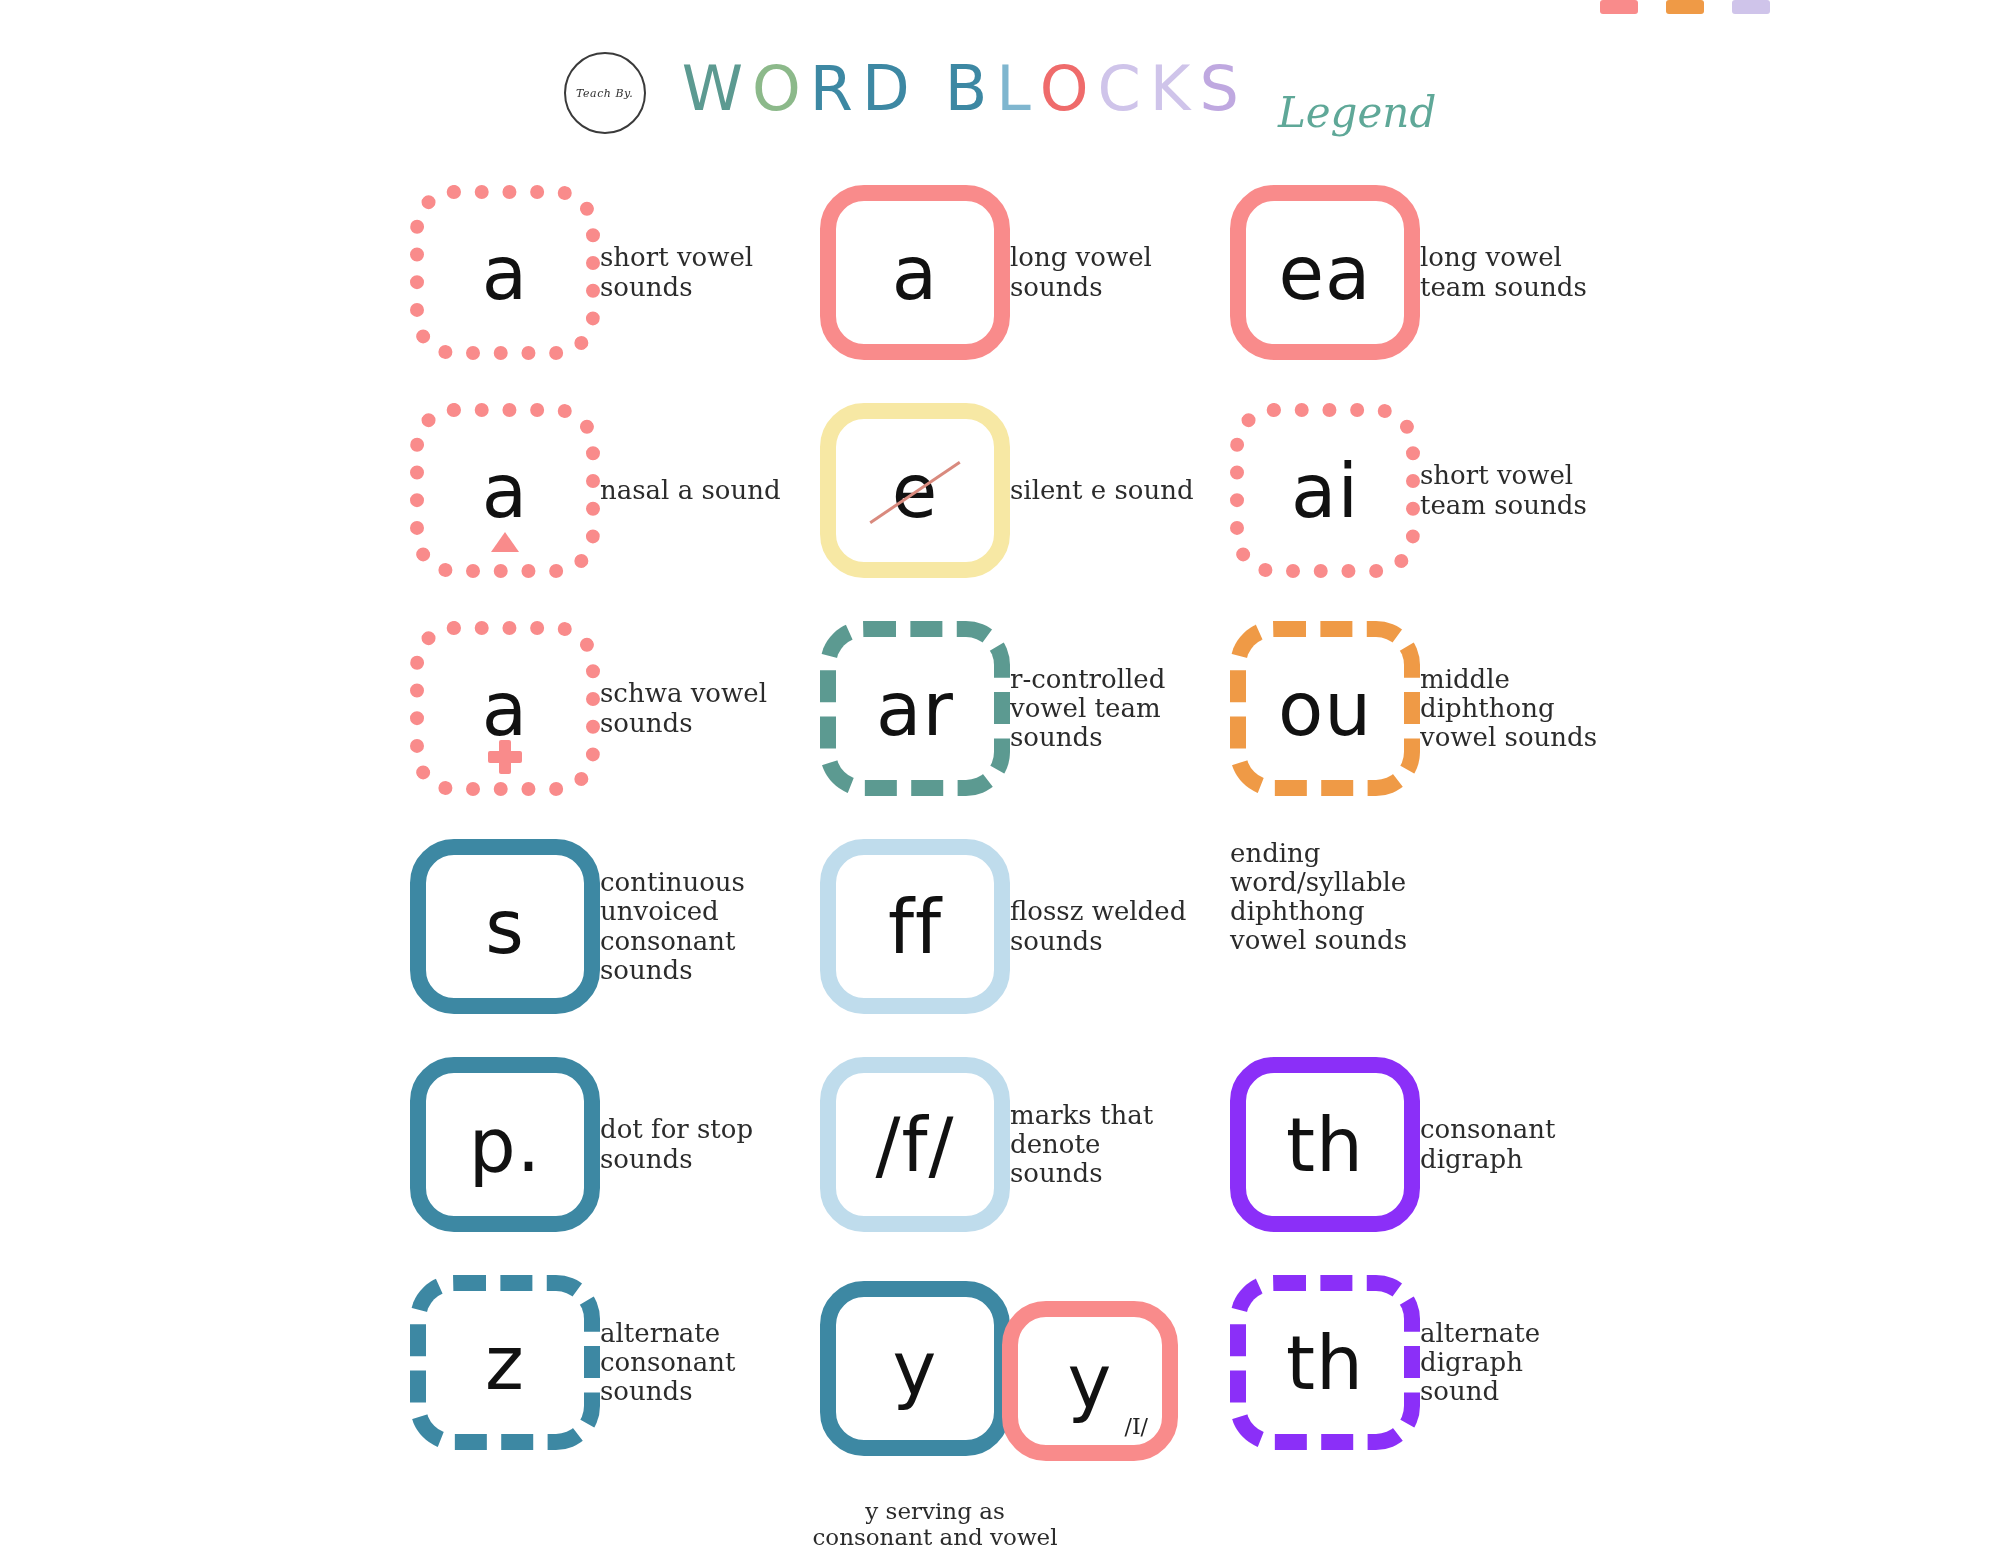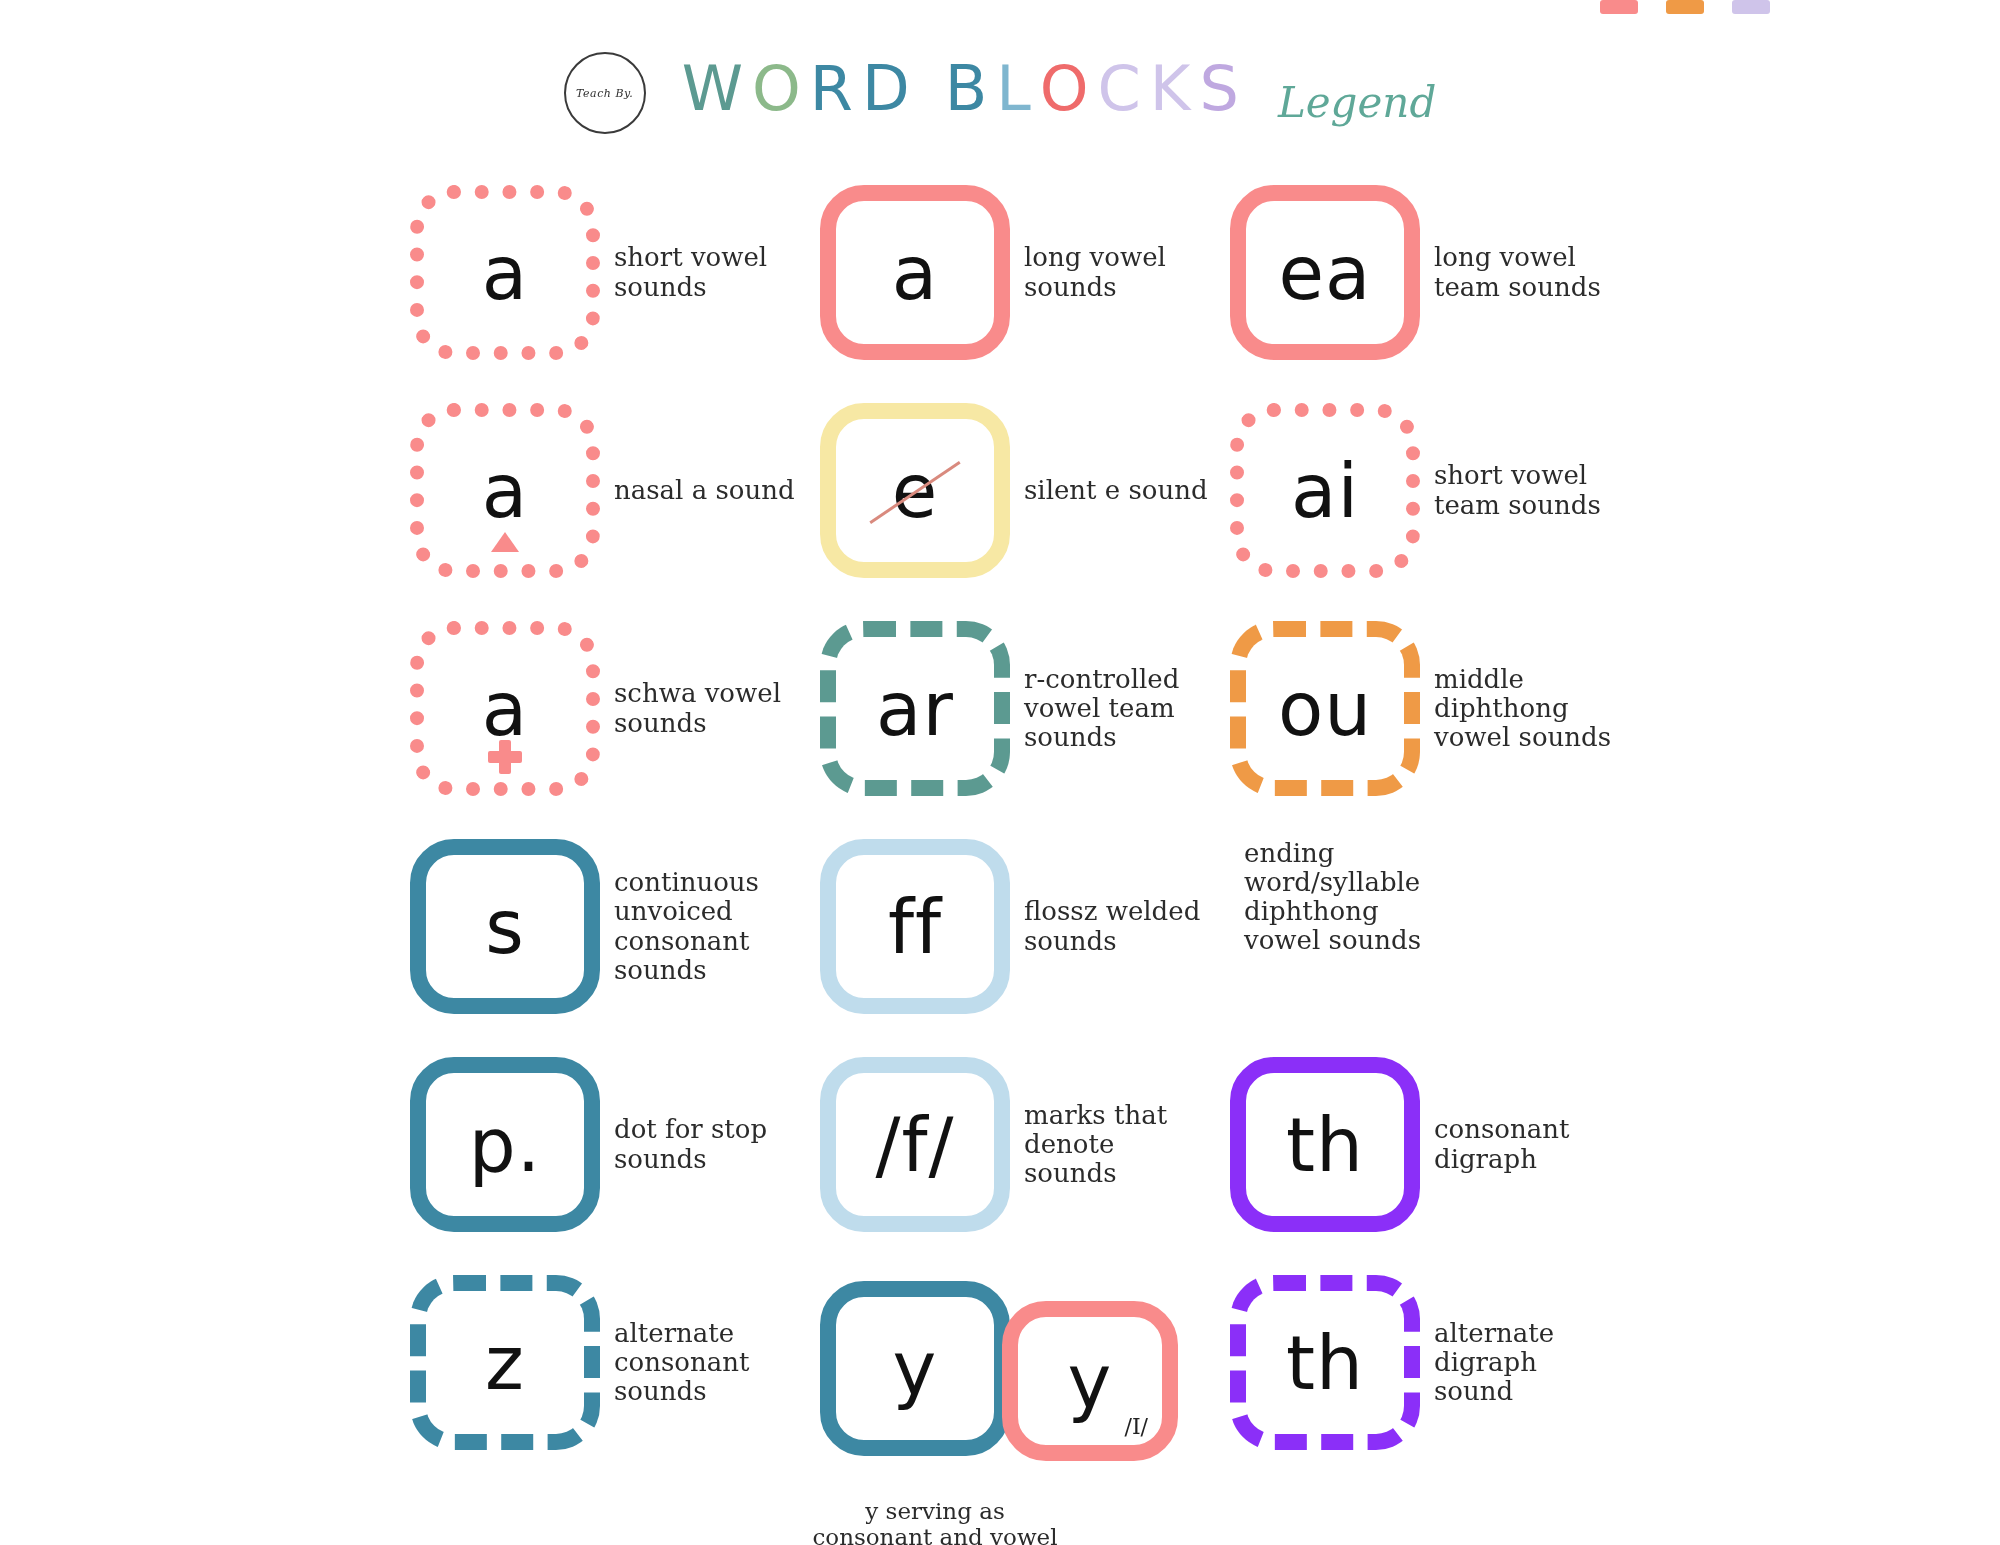--- a/index.html
+++ b/index.html
@@ -65,21 +65,21 @@
     display: flex;
   }
   .title span { display: inline-block; }
   .title .sp { width: 26px; }
   .legend-word {
     font-family: "DejaVu Serif", serif;
     font-style: italic;
     font-size: 42px;
     color: #5fa898;
     margin-left: 16px;
-    margin-top: 26px;
+    margin-top: 36px;
   }
 
   
   .grid {
     position: absolute;
     top: 185px;
     left: 410px;
     width: 1230px;
   }
   .row {
@@ -111,21 +111,20 @@
     font-size: 74px;
     color: #111;
     line-height: 1;
     letter-spacing: 1px;
   }
   .caption {
     font-family: "DejaVu Serif", serif;
     font-size: 26px;
     color: #2b2b2b;
     line-height: 1.12;
-    margin-left: 14px;
     max-width: 190px;
   }
 
   
   .b-solid { border-style: solid; }
   .b-dotted { border-style: dotted; }
   .b-dashed { border-style: dashed; }
 
   .w-thick { border-width: 16px; }
   .w-med { border-width: 14px; }

